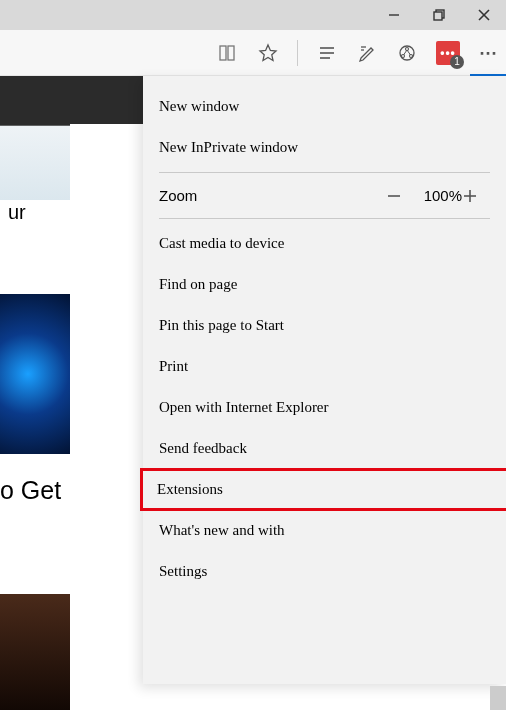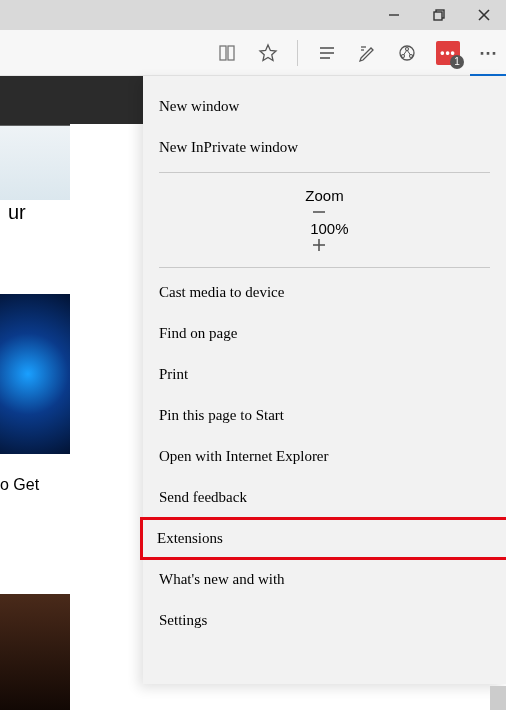--- a/index.html
+++ b/index.html
@@ -61,21 +61,21 @@
   }
   .thumb1 {
     position:absolute; left:0; top:14px; width:70px; height:110px;
     background: linear-gradient(180deg,#2b2b2b 0%, #2b2b2b 32%, #eef3f6 33%, #dbe7ee 100%);
   }
   .headline1 { position:absolute; left:8px; top:125px; font-size:20px; }
   .thumb2 {
     position:absolute; left:0; top:218px; width:70px; height:160px;
     background: radial-gradient(circle at 40% 50%, #1aa0ff 0%, #0a3a8a 45%, #021334 100%);
   }
-  .headline2 { position:absolute; left:0; top:400px; font-size:16px; }
+  .headline2 { position:absolute; left:0; top:400px; font-size:25px; }
   .thumb3 {
     position:absolute; left:0; top:518px; width:70px; height:116px;
     background: linear-gradient(180deg,#4a2a1a 0%, #120804 100%);
   }
   .menu {
     position:absolute; left:143px; top:0; width:363px; height:608px;
     background:#f2f2f2;
     padding: 10px 0 14px 0;
     box-shadow: -4px 4px 12px rgba(0,0,0,0.12);
   }
@@ -83,21 +83,21 @@
     padding: 12px 16px;
     font-size: 15px;
     color:#000;
     cursor:pointer;
     font-family:Liberation Serif, serif;
   }
   .menu-sep {
     height:1px; background:#c9c9c9; margin: 4px 16px;
   }
   .zoom-row {
-    display:flex; align-items:center; padding: 10px 16px; flex-direction: column;
+    display:flex; align-items:center; padding: 10px 16px;
   }
   .zoom-row .label { flex:0 0 auto; }
   .zoom-row .spacer { flex:1 1 auto; }
   .zoom-row .ctrl { width:28px; text-align:center; color:#555; }
   .zoom-row .val { width:48px; text-align:right; }
   .highlight {
     outline: 3px solid #e30613;
     outline-offset: -2px;
     margin: 0 -2px;
   }
@@ -200,22 +200,22 @@
       <span class="ctrl">
         <svg width="16" height="16">
             <line x1="2" y1="8" x2="14" y2="8" stroke="#555" stroke-width="1.6"></line>
             <line x1="8" y1="2" x2="8" y2="14" stroke="#555" stroke-width="1.6"></line>
           </svg>
       </span>
     </div>
     <div class="menu-sep"></div>
     <div class="menu-item">Cast media to device</div>
     <div class="menu-item">Find on page</div>
+    <div class="menu-item">Pin this page to Start</div>
     <div class="menu-item">Print</div>
-    <div class="menu-item">Pin this page to Start</div>
     <div class="menu-item">Open with Internet Explorer</div>
     <div class="menu-item">Send feedback</div>
     <div class="menu-item highlight">Extensions</div>
     <div class="menu-item">What's new and with</div>
     <div class="menu-item">Settings</div>
   </div>
 
   <div class="scrollbar-stub"></div>
 </div>
 

